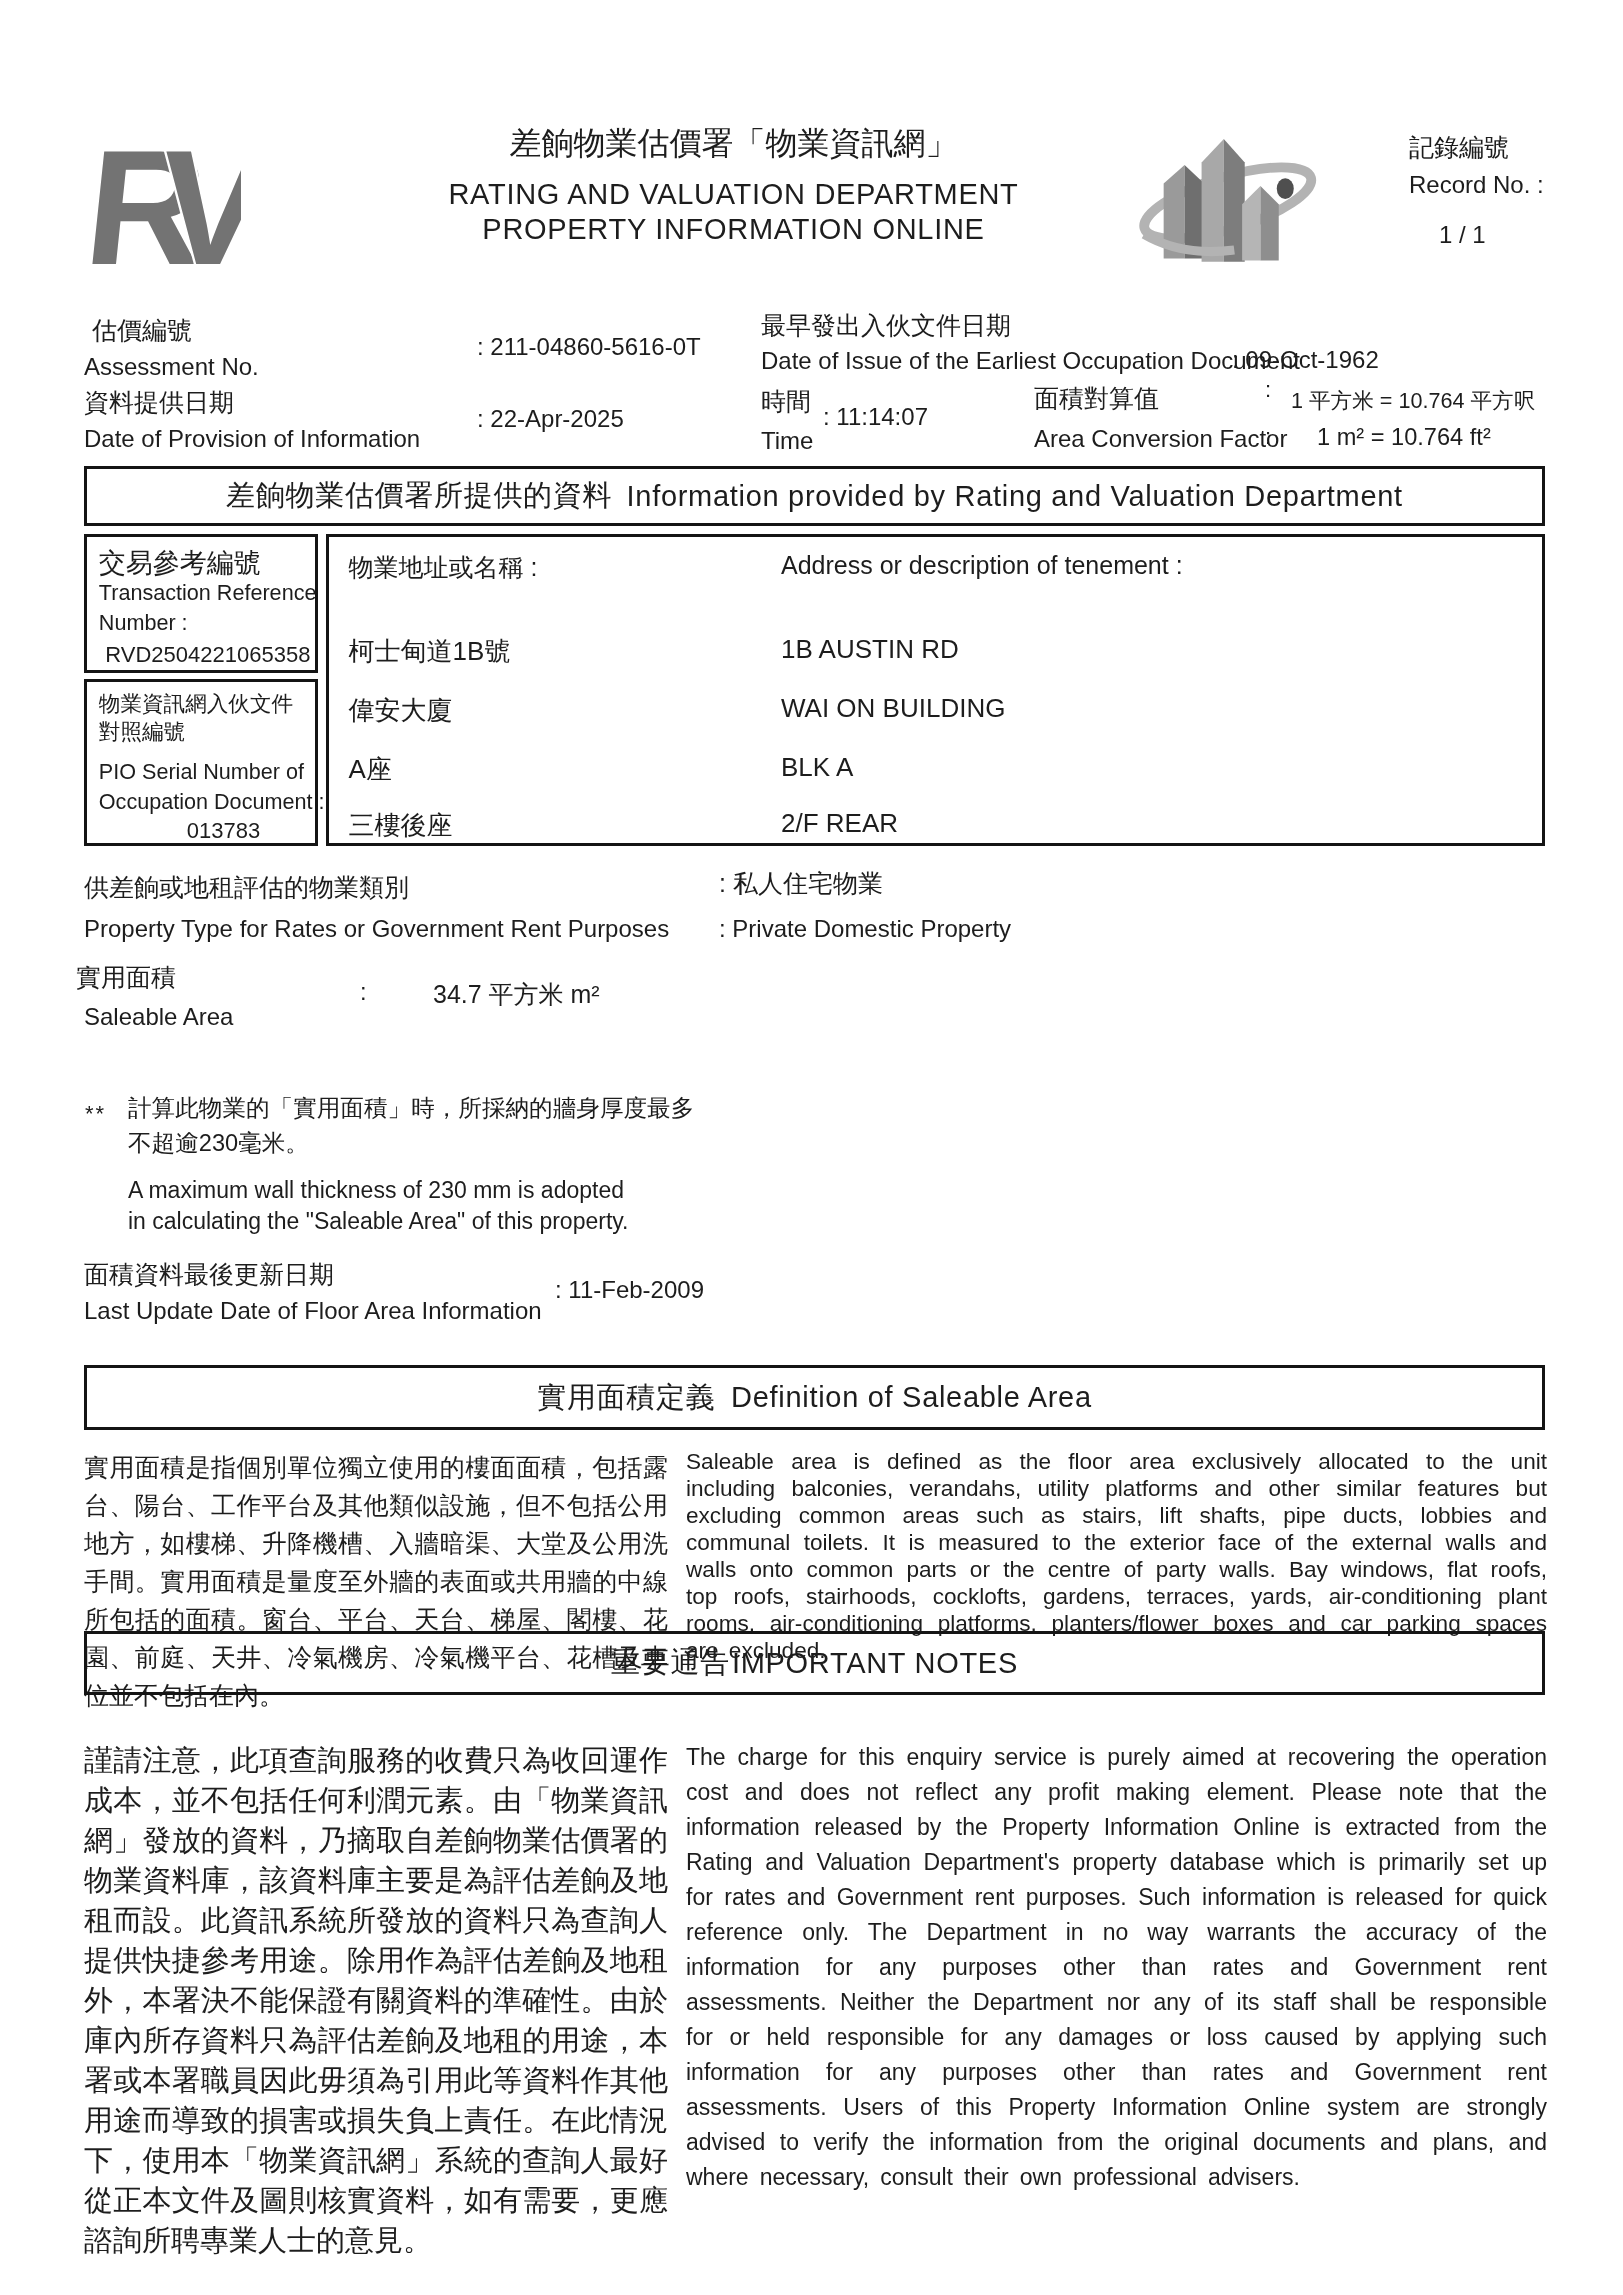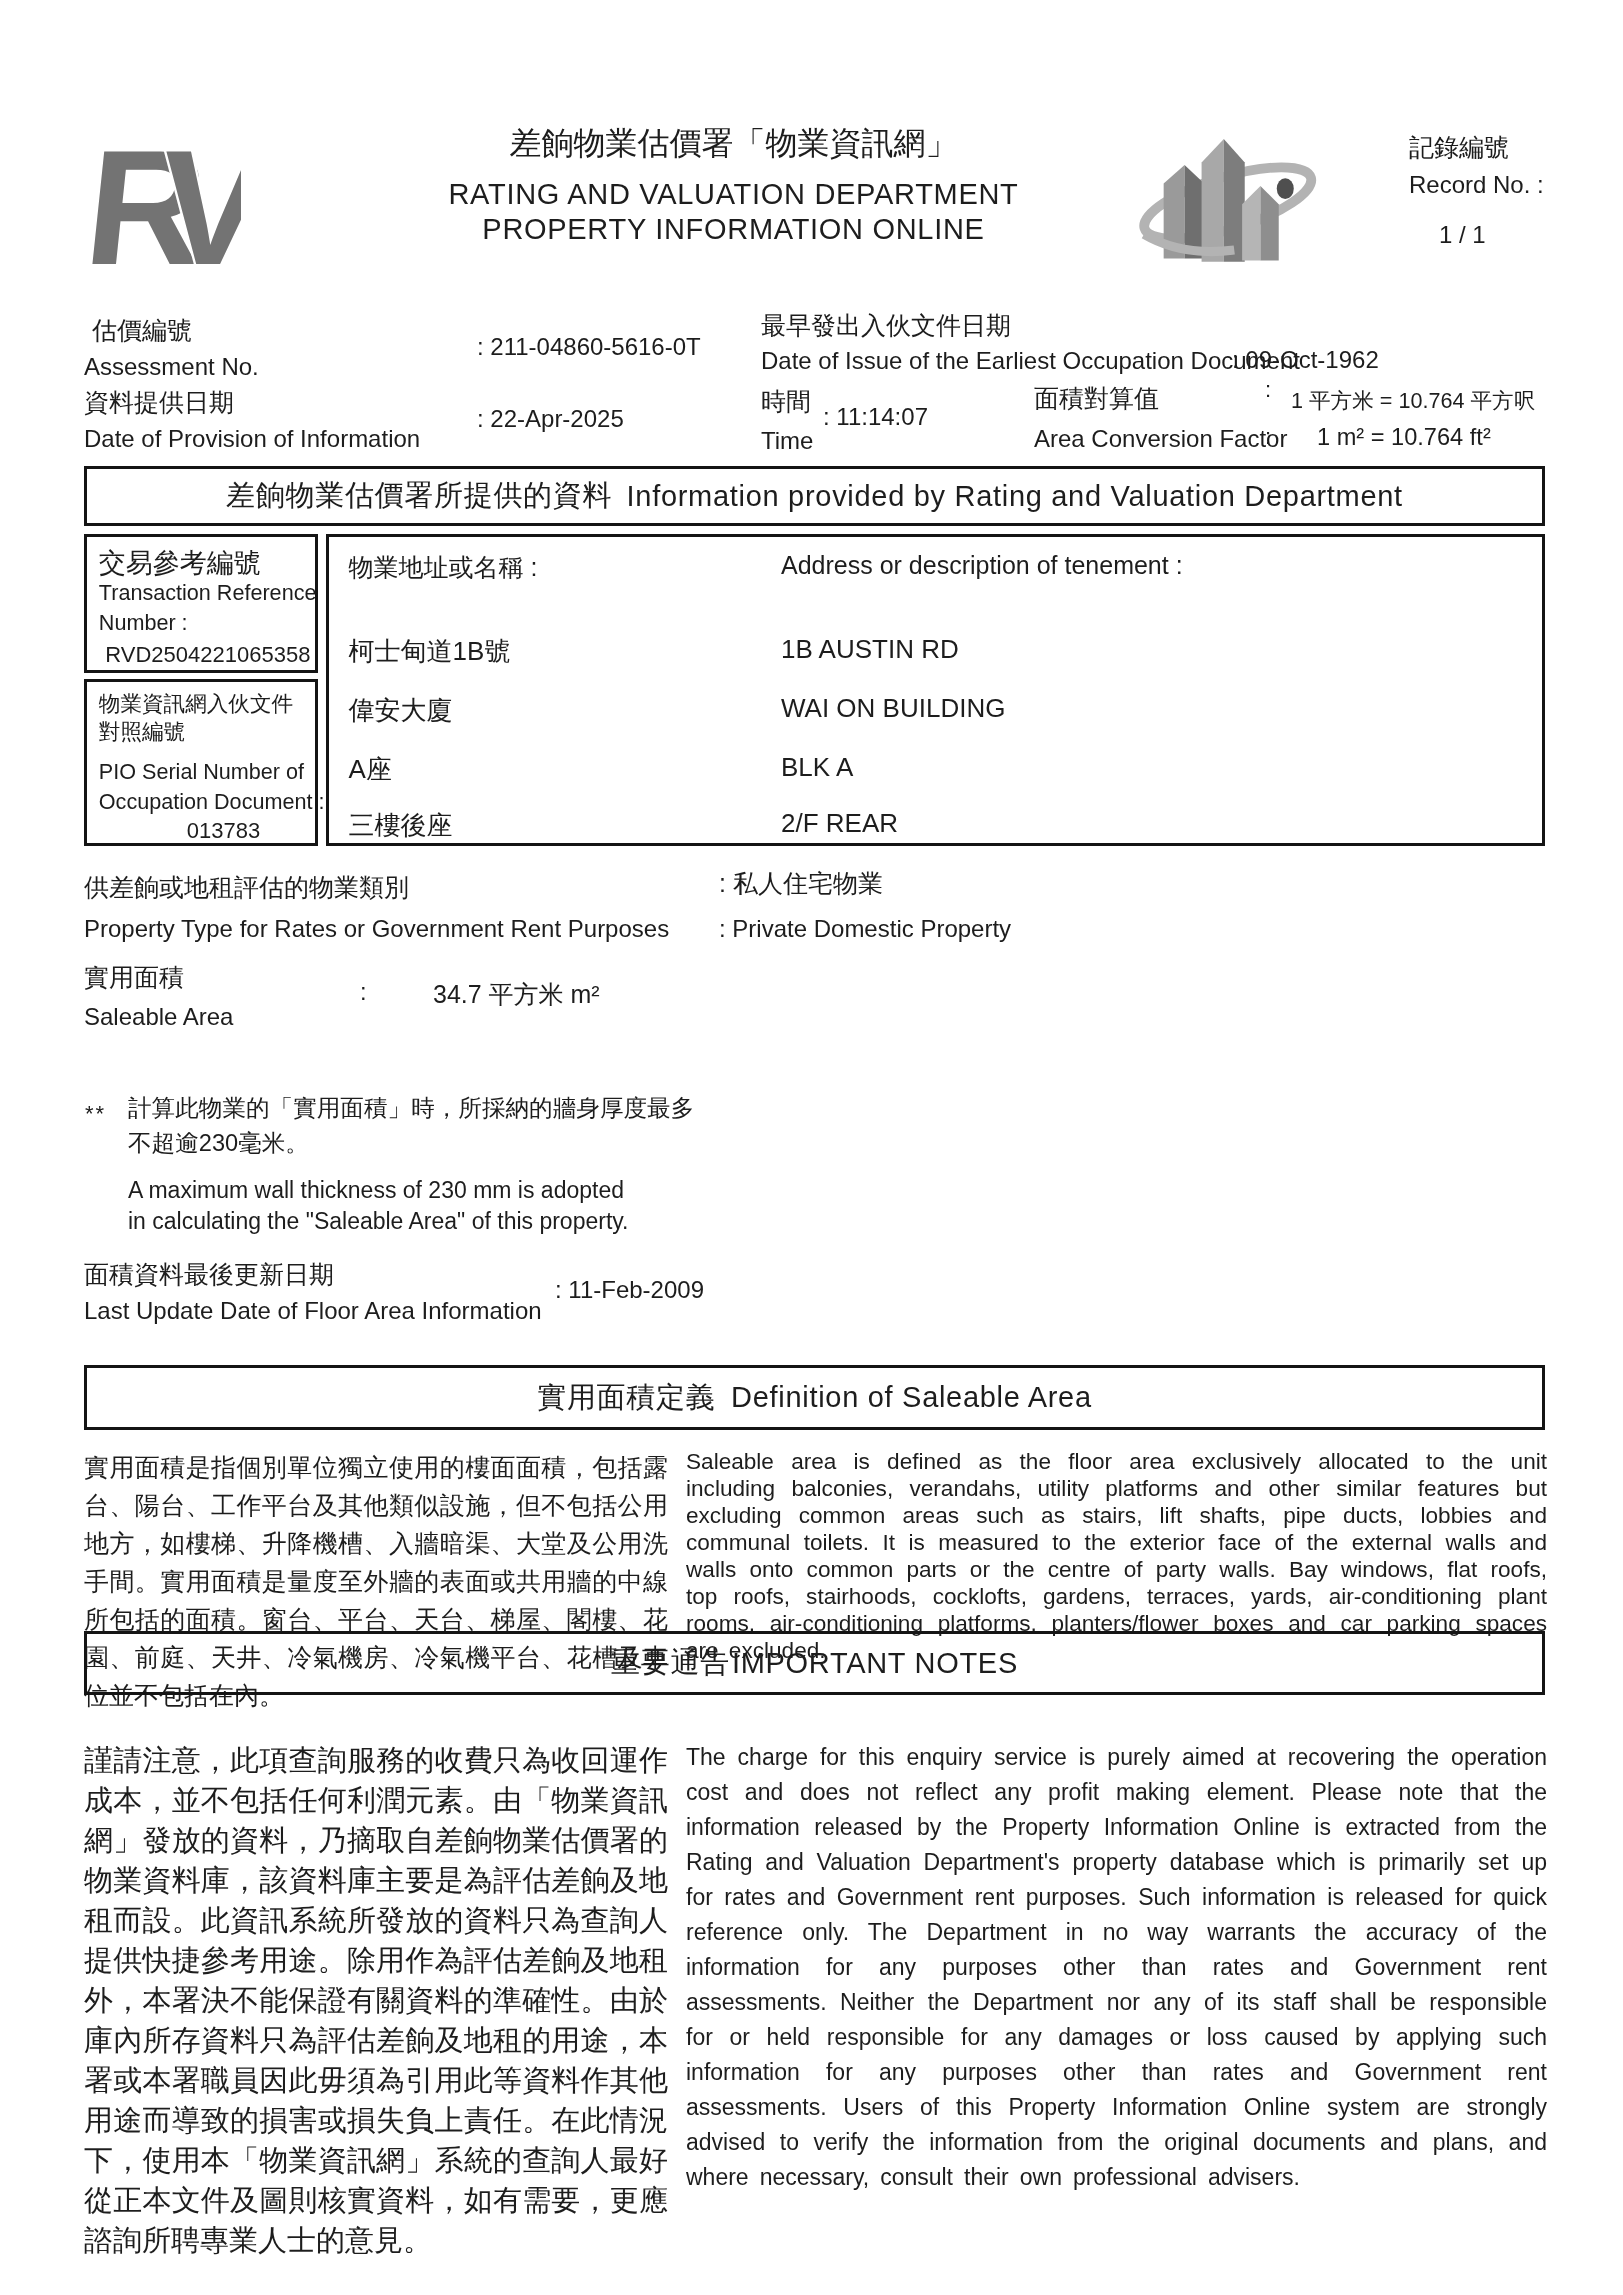--- a/index.html
+++ b/index.html
@@ -127,21 +127,21 @@
 
     <div class="abs addr" style="left:19.6px;top:271px;">三樓後座</div>
     <div class="abs addr" style="left:452px;top:271px;">2/F REAR</div>
   </div>
 
   <div class="abs lblzh" style="left:84px;top:871px;">供差餉或地租評估的物業類別</div>
   <div class="abs lblzh" style="left:719px;top:867px;">: 私人住宅物業</div>
   <div class="abs lbl" style="left:84px;top:915px;">Property Type for Rates or Government Rent Purposes</div>
   <div class="abs lbl" style="left:719px;top:915px;">: Private Domestic Property</div>
 
-  <div class="abs lblzh" style="left:84px;top:961px;">實用面積</div>
+  <div class="abs lblzh" style="left:76px;top:961px;">實用面積</div>
   <div class="abs lbl" style="left:84px;top:1003px;">Saleable Area</div>
   <div class="abs" style="left:360px;top:979px;font-size:23.6px;">:</div>
   <div class="abs lblzh" style="left:433px;top:978px;">34.7  平方米 m²</div>
 
   <div class="abs" style="left:85px;top:1101px;font-size:22px;letter-spacing:2px;">**</div>
   <div class="abs" style="left:128px;top:1092px;font-size:23.6px;">計算此物業的「實用面積」時，所採納的牆身厚度最多</div>
   <div class="abs" style="left:128px;top:1127px;font-size:23.6px;">不超逾230毫米。</div>
   <div class="abs" style="left:128px;top:1177px;font-size:23px;">A maximum wall thickness of 230 mm is adopted</div>
   <div class="abs" style="left:128px;top:1208px;font-size:23px;">in calculating the "Saleable Area" of this property.</div>
 

